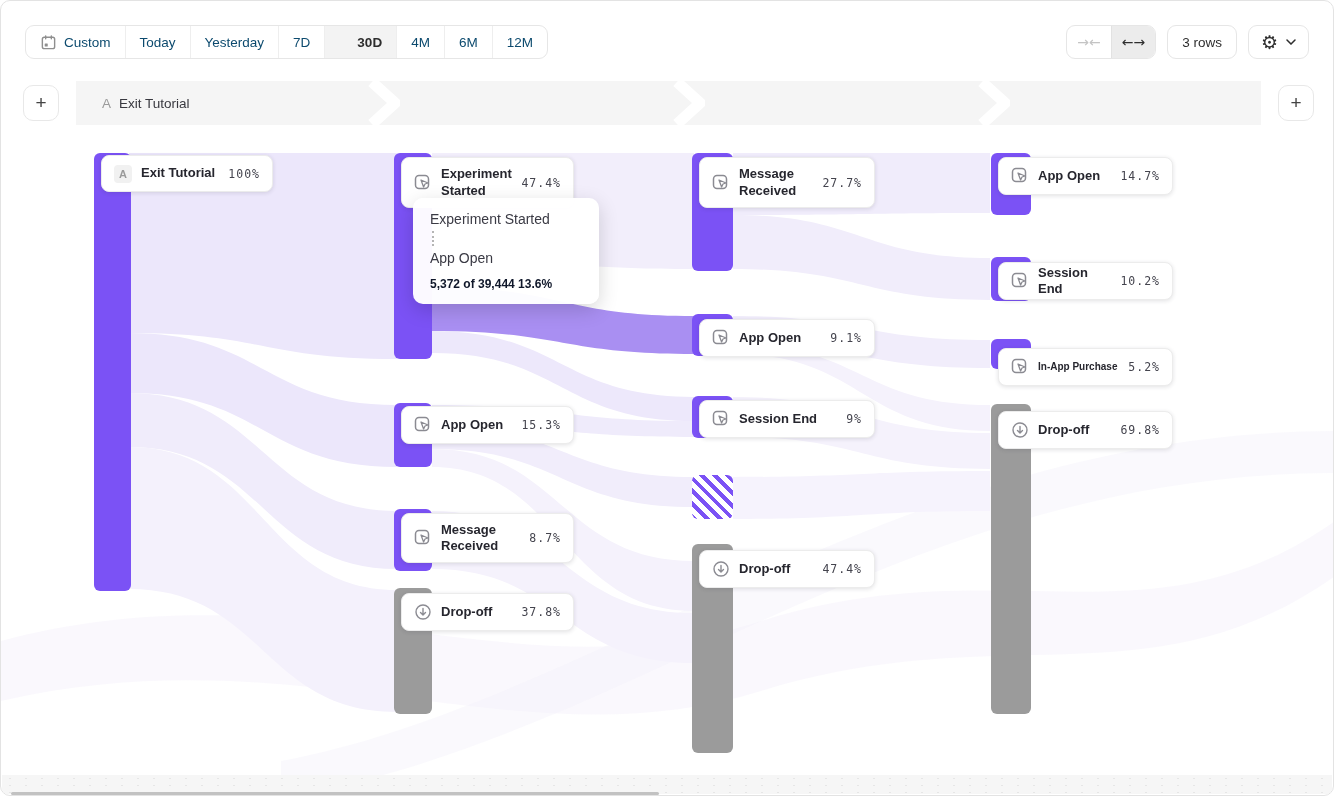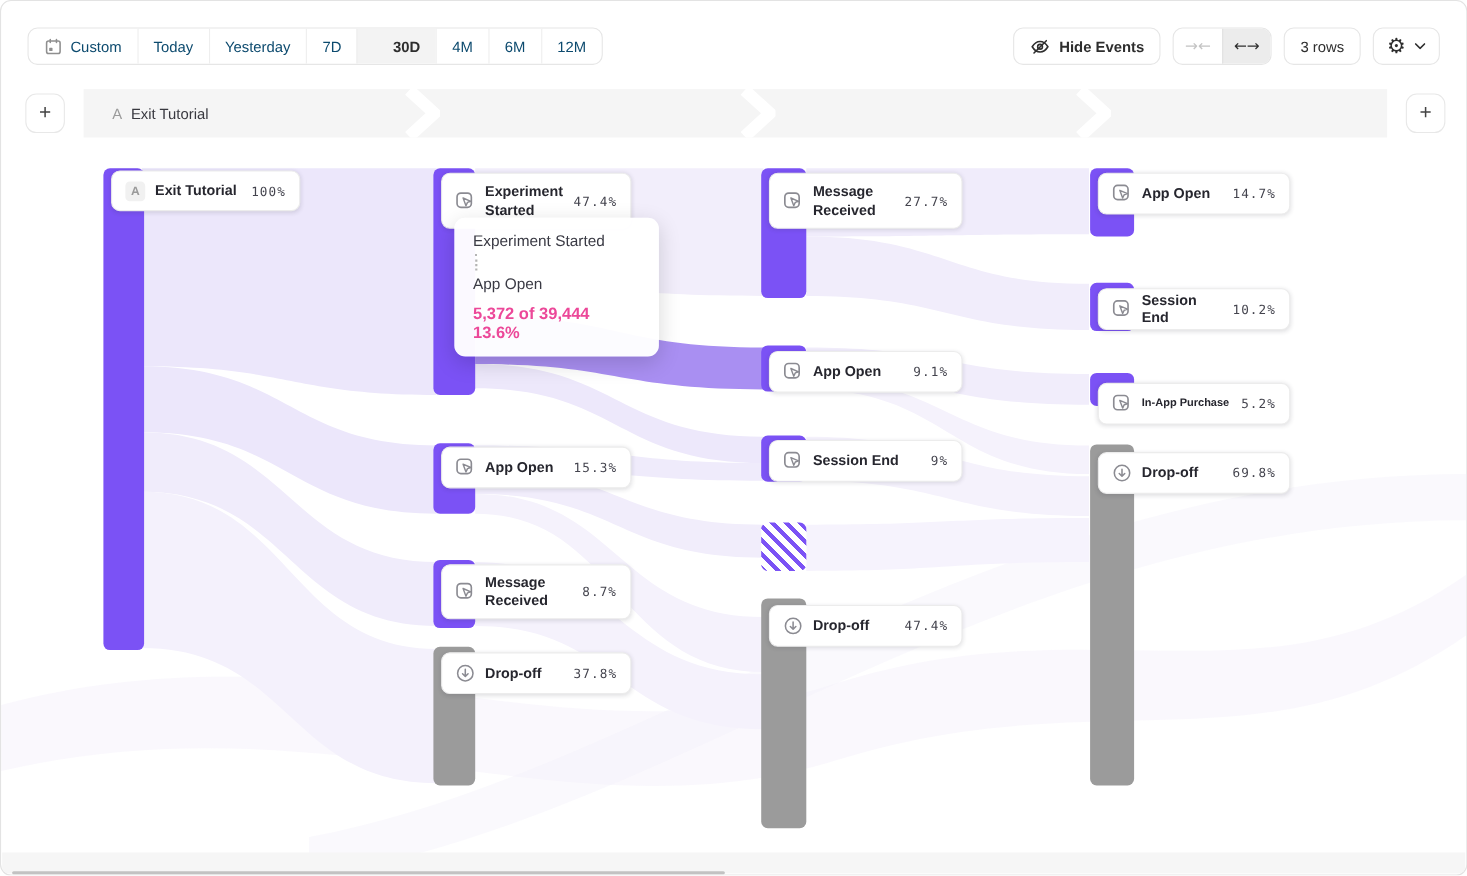--- a/index.html
+++ b/index.html
@@ -44,21 +44,21 @@
   .node-label{font-size:13px;font-weight:700;color:#26262E;line-height:1.25;}
   .node-pct{margin-left:auto;font-family:"DejaVu Sans Mono",monospace;font-size:11.5px;letter-spacing:1px;color:#44444E;white-space:nowrap;}
   .a-badge{width:18px;height:18px;flex:0 0 18px;background:#F1F1F1;border-radius:4px;display:flex;align-items:center;
            justify-content:center;font-size:11px;font-weight:700;color:#9A9A9A;}
 
   
   .flow-tooltip{position:absolute;left:412px;top:197px;width:152px;background:rgba(255,255,255,.97);
                 border-radius:10px;box-shadow:0 6px 20px rgba(0,0,0,.16);padding:13px 17px;z-index:6;box-sizing:content-box;}
   .flow-tooltip .evt{font-size:14px;color:#3A3A44;}
   .flow-tooltip .dots{height:15px;border-left:2px dotted #B5B5B5;margin:4px 0 4px 2px;width:0;}
-  .flow-tooltip .stats{font-size:15px;font-weight:700;color:#ec4899;margin-top:11px;}
+  .flow-tooltip .stats{font-size:12px;font-weight:700;color:#0f172a;margin-top:11px;}
 
   
   .bottom-strip{position:absolute;left:1px;right:1px;top:774px;height:19px;background:#F6F6F6;
                 background-image:radial-gradient(#E6E6E6 1px,transparent 1px);background-size:16px 7px;z-index:4;}
   .scroll-thumb{position:absolute;left:10px;top:791px;width:648px;height:3px;background:#C2C2C2;border-radius:2px;z-index:5;}
 </style>
 </head>
 <body>
 
 <div class="page">
@@ -92,30 +92,20 @@
         </div>
       <div class="seg-cell">
           <span>6M</span>
         </div>
       <div class="seg-cell">
           <span>12M</span>
         </div>
     </div>
 
     <div class="right-cluster">
-      <div class="tb-btn">
-        <span class="node-icon" style="width:19px;height:19px;flex-basis:19px;">
-          <svg viewBox="0 0 20 20" width="19" height="19">
-              <path d="M2.5 10s3-5 7.5-5 7.5 5 7.5 5-3 5-7.5 5-7.5-5-7.5-5z" fill="none" stroke="#2E2E2E" stroke-width="1.5"></path>
-              <circle cx="10" cy="10" r="2.3" fill="none" stroke="#2E2E2E" stroke-width="1.5"></circle>
-              <path d="M4.2 16L16 4.2" stroke="#2E2E2E" stroke-width="1.5" stroke-linecap="round"></path>
-            </svg>
-        </span>
-        <span>Hide Events</span>
-      </div>
 
       <div class="seg-group" style="height:34px;">
         <div class="arrow-cell disabled">
             <span>→←</span>
           </div>
         <div class="arrow-cell active">
             <span>←→</span>
           </div>
       </div>
 

